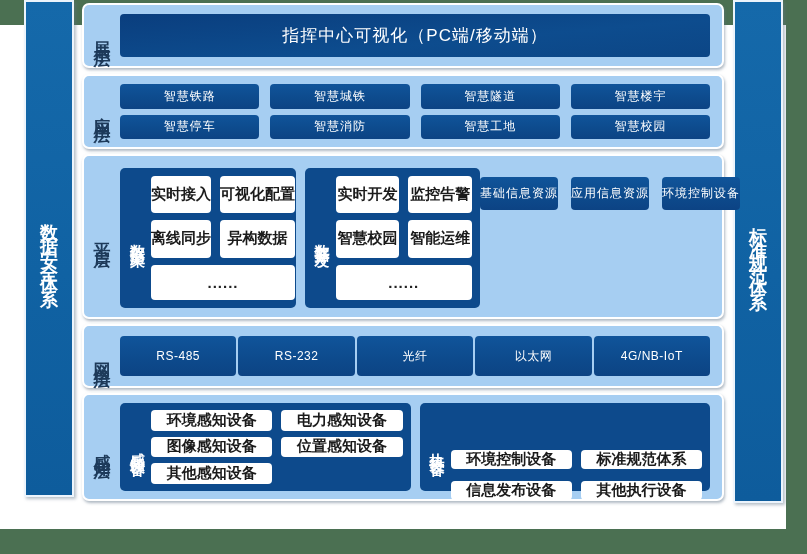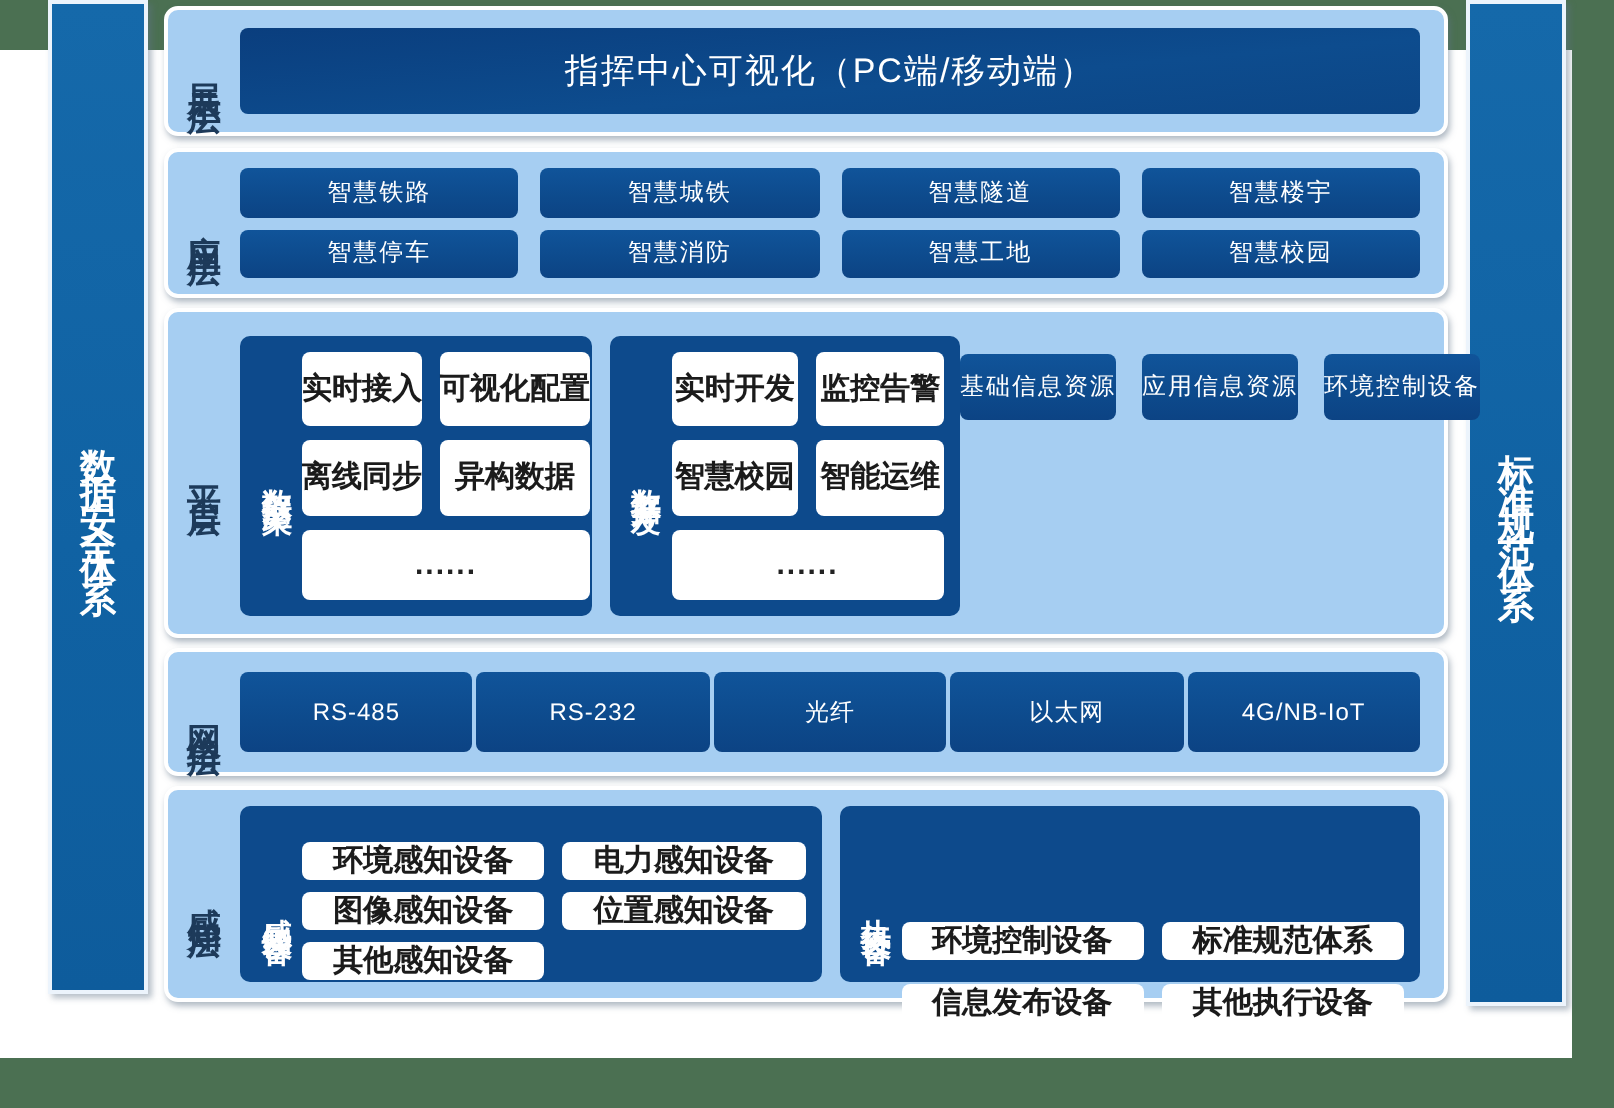--- a/index.html
+++ b/index.html
@@ -116,21 +116,21 @@
   
   .layer-network { height: 64px; margin-bottom: 5px; }
   .network-body {
     padding: 10px 12px 10px 0;
     display: grid; grid-template-columns: repeat(5, 1fr); gap: 2px;
   }
   .network-body .dark-box { letter-spacing: 0.5px; }
   
   .layer-perception { height: 108px; }
   .perception-body { padding: 8px 12px 8px 0; display: flex; gap: 9px; }
-  .perception-body .panel { padding: 18px 8px 7px 5px; }
+  .perception-body .panel { padding: 7px 8px 7px 5px; }
   .grid-3r { grid-template-rows: repeat(3, 1fr); gap: 6px 9px; }
   .grid-2r { grid-template-rows: repeat(2, 1fr); gap: 12px 9px; margin-top: 40px; }
   .perception-body .white-box { font-size: 15px; }
 </style>
 </head>
 <body>
 
 <div class="content-area"></div>
 
 <div class="vbar vbar-left">

